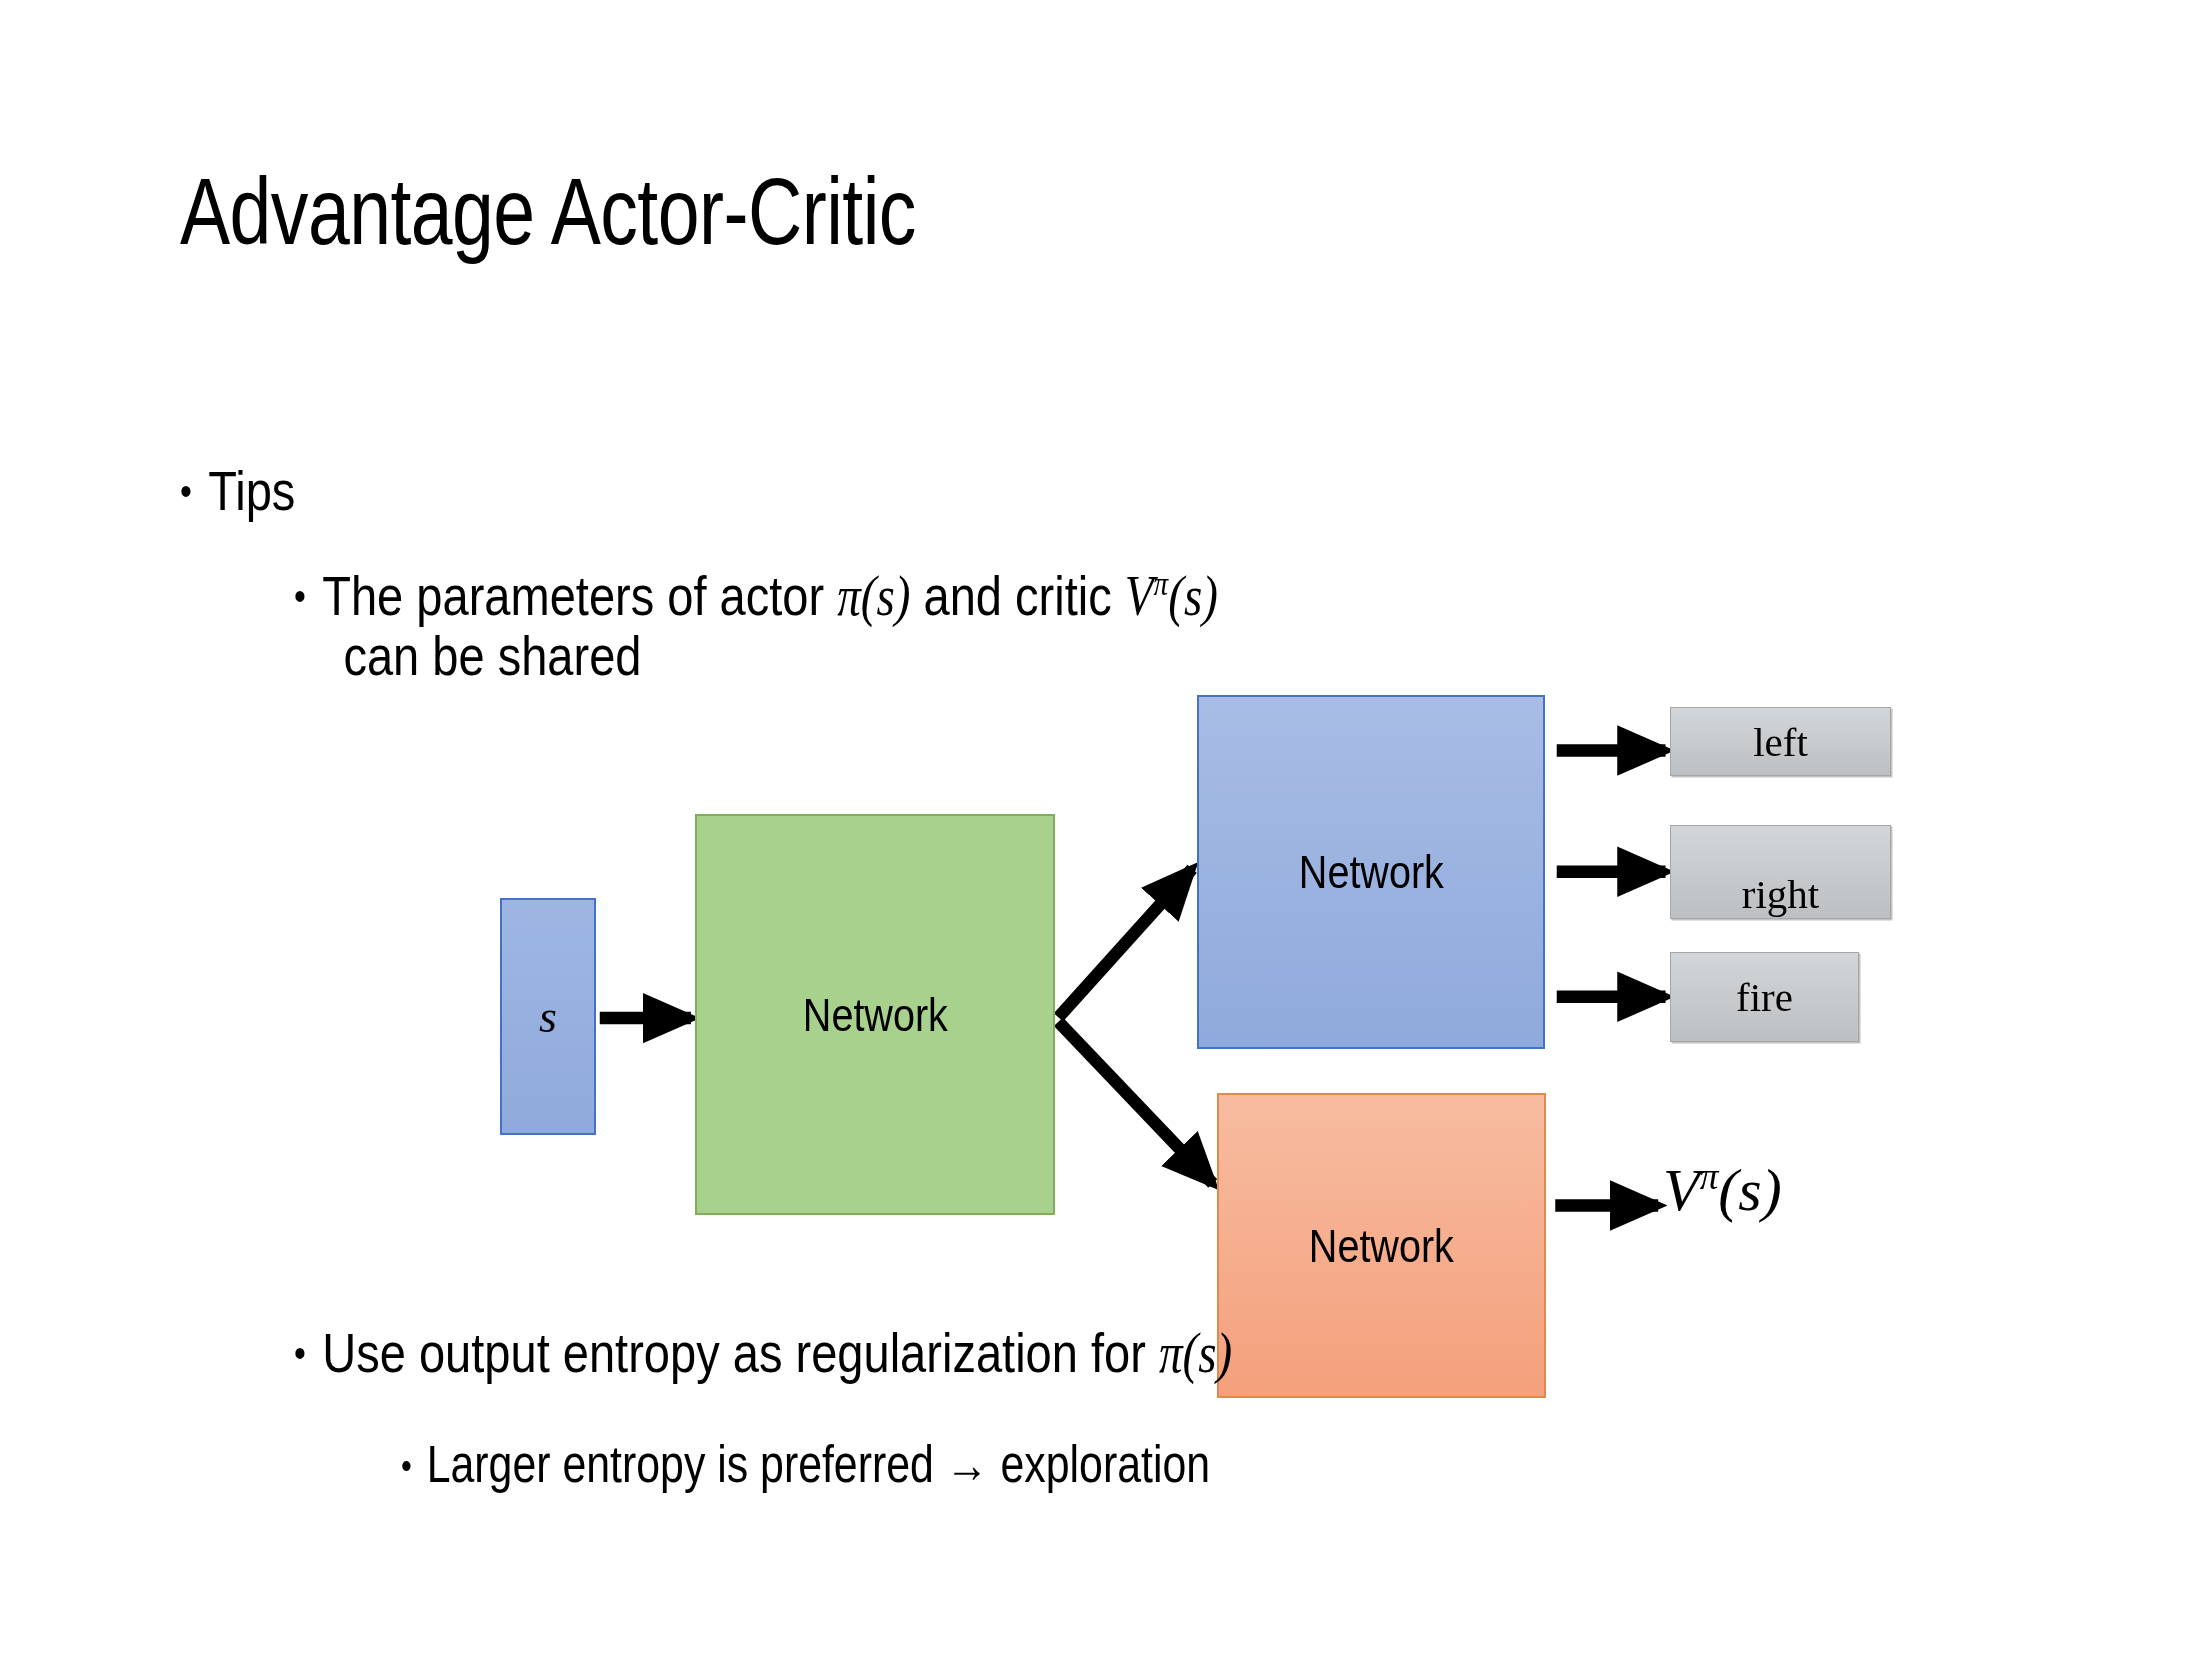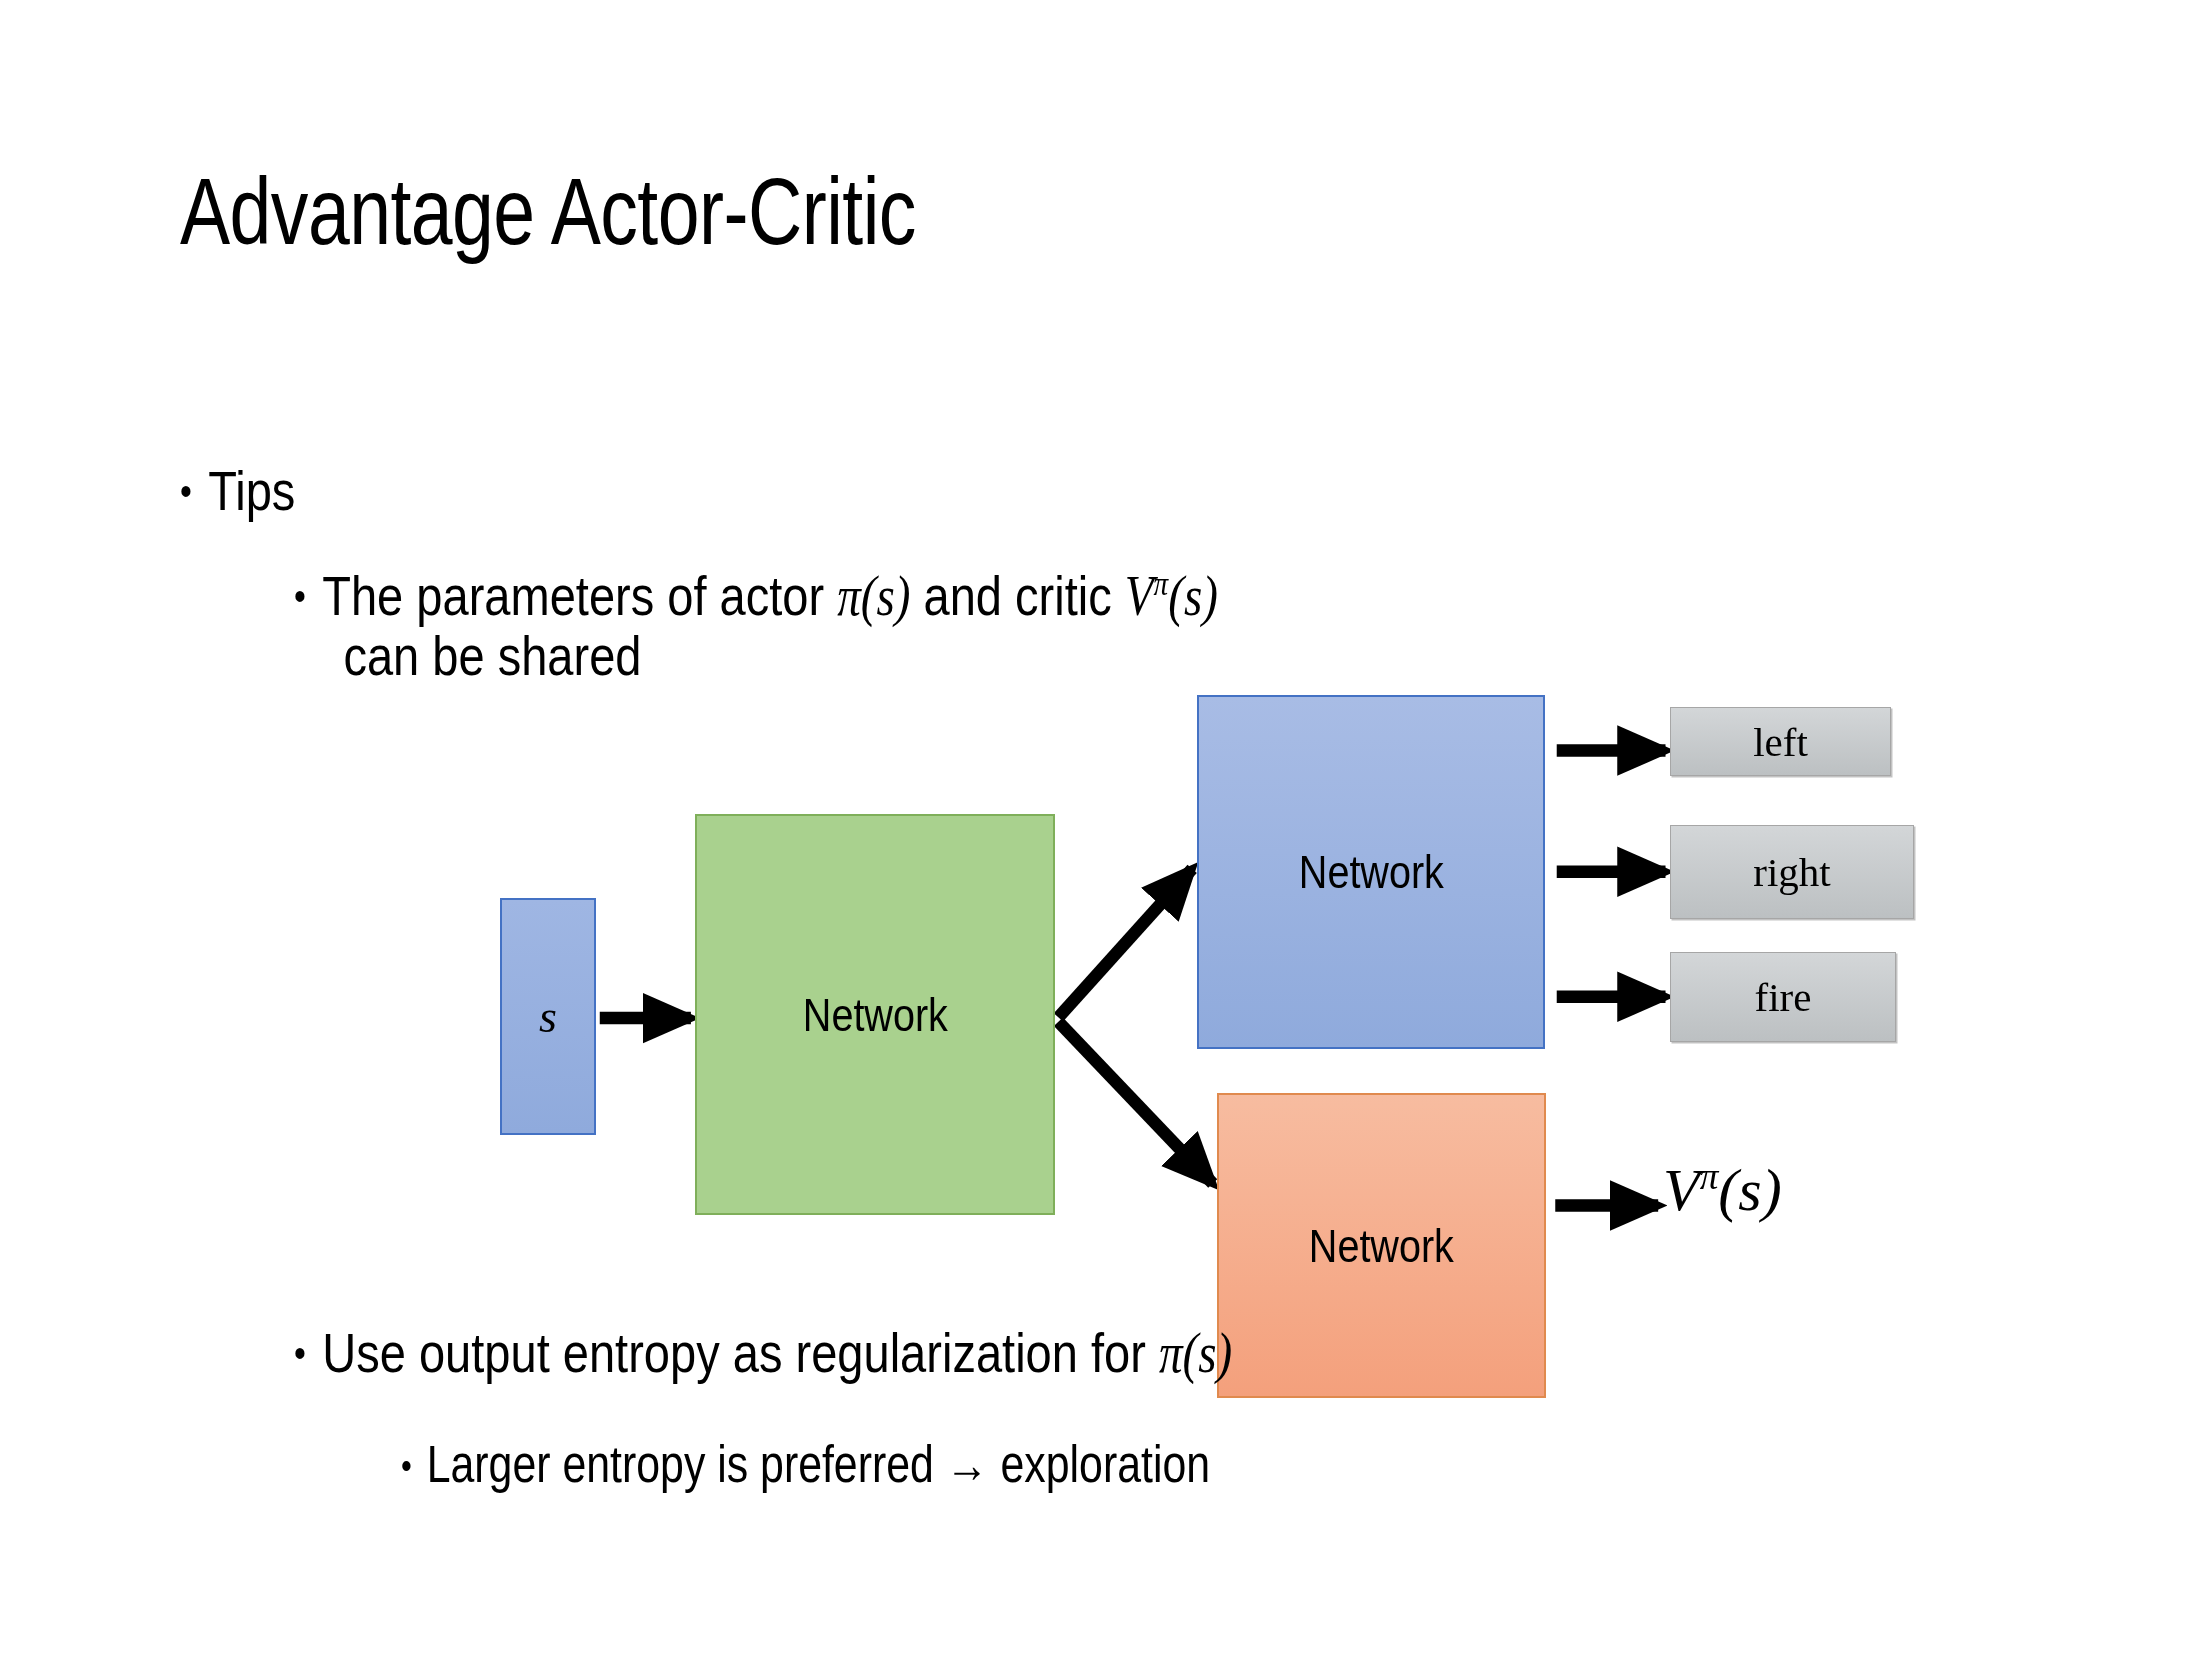--- a/index.html
+++ b/index.html
@@ -133,22 +133,22 @@
     border: 1.5px solid #A6A6A6;
     box-shadow: 1.5px 1.5px 0 rgba(120,120,120,0.45);
     display: flex;
     align-items: center;
     justify-content: center;
     font-family: "Liberation Serif", serif;
     font-size: 41px;
     color: #000;
   }
   #out-left  { left: 1670px; top: 707px;  width: 221px; height: 69px; }
-  #out-right { left: 1670px; top: 825px; width: 244px; height: 94px; }
-  #out-fire  { left: 1670px; top: 952px; width: 226px; height: 90px; }
+  #out-right { left: 1670px; top: 825px; width: 221px; height: 94px; align-items: flex-end; }
+  #out-fire  { left: 1670px; top: 952px; width: 189px; height: 90px; }
 
   #critic-value {
     position: absolute;
     left: 1663px; top: 1156px;
     font-family: "Liberation Serif", serif;
     font-style: italic;
     font-size: 60px;
     white-space: nowrap;
   }
 </style>

